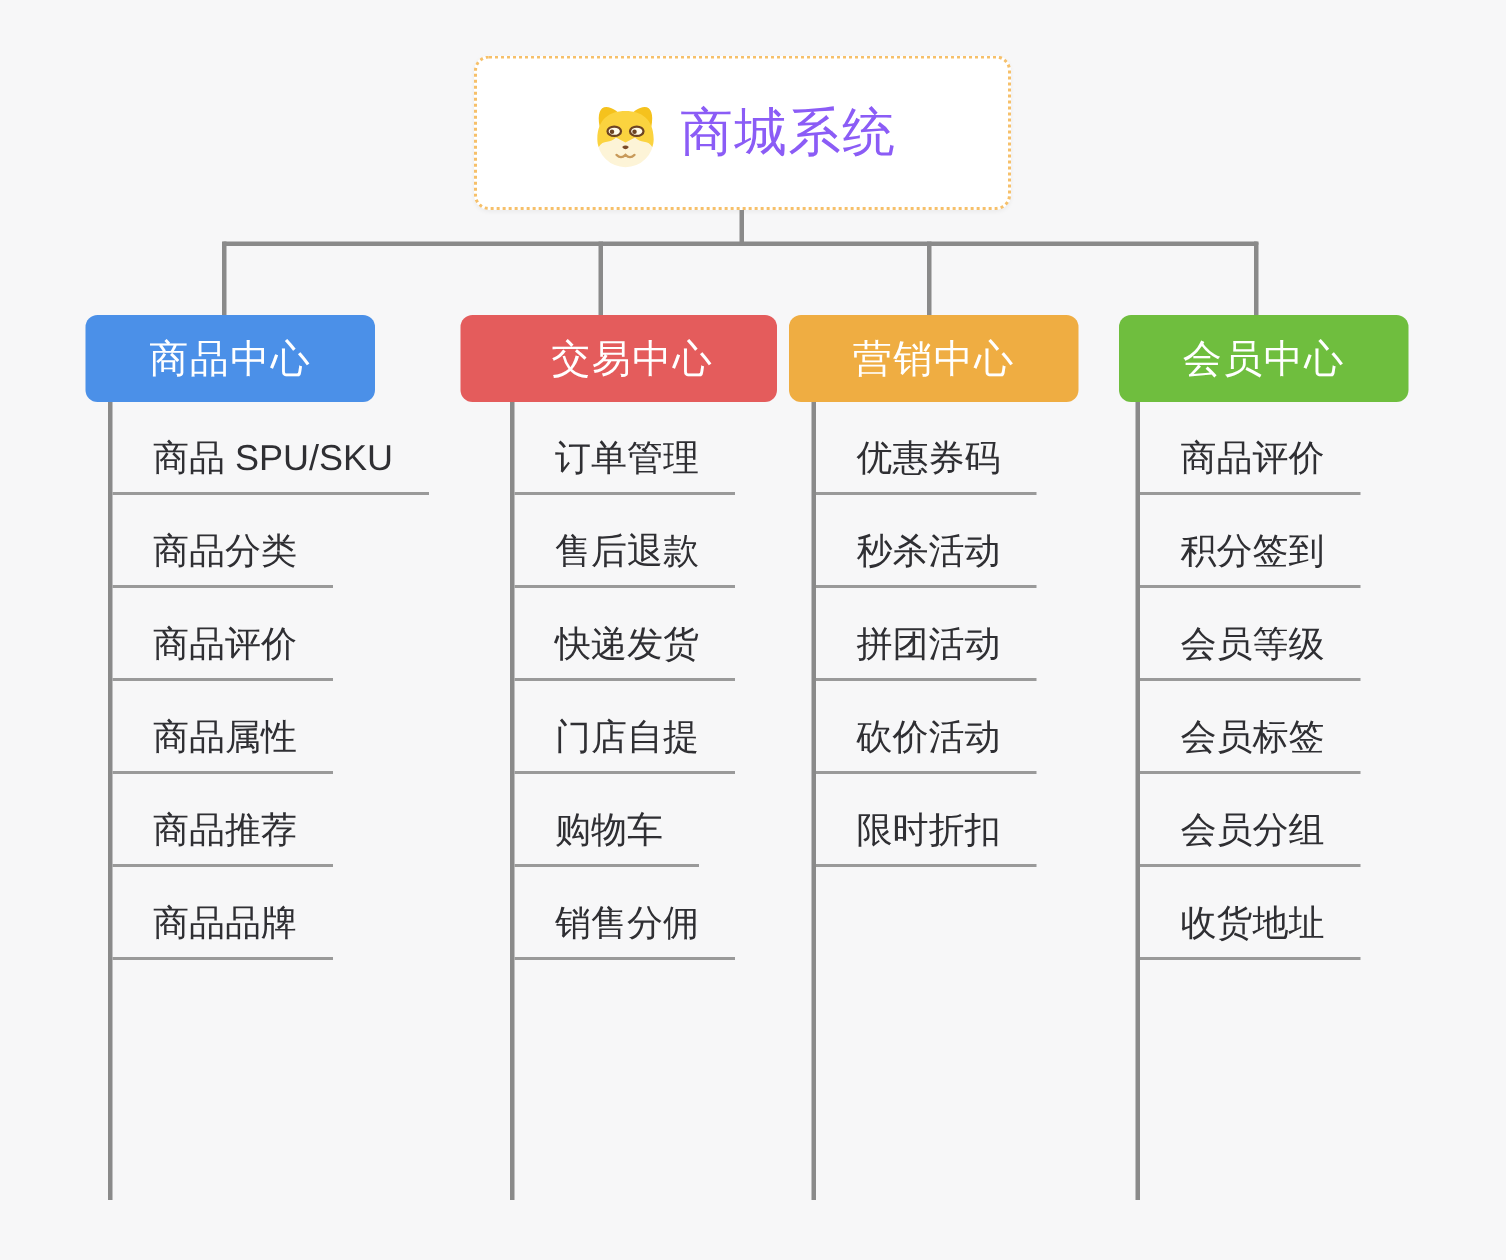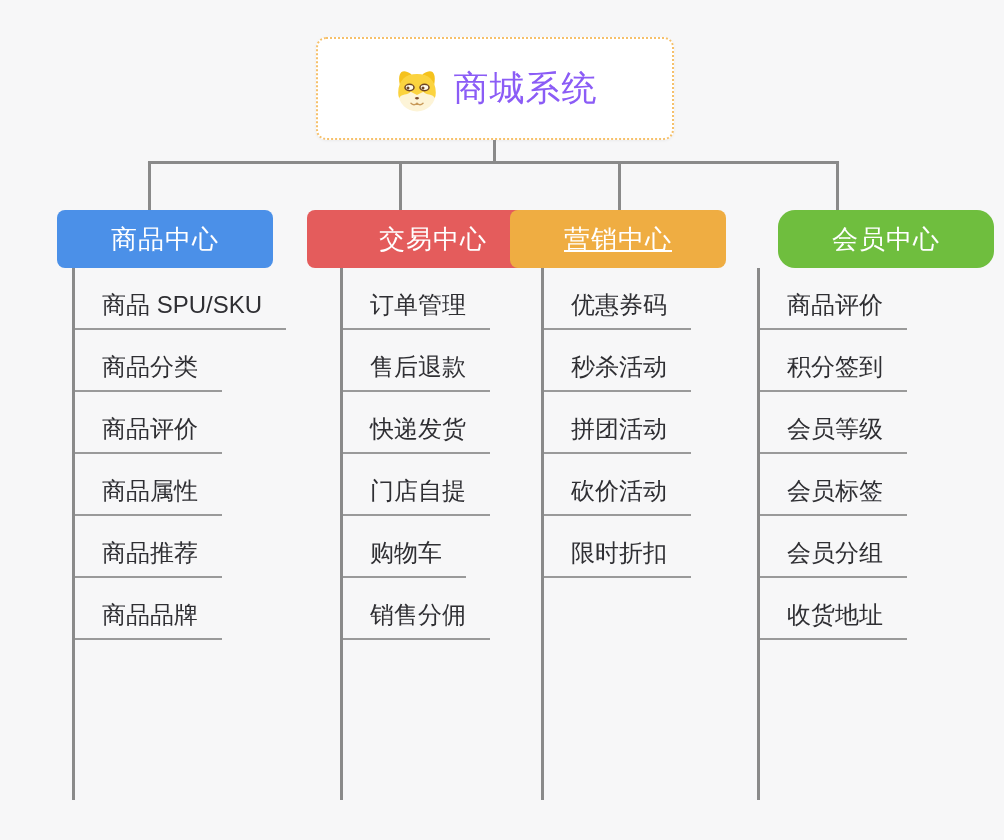--- a/index.html
+++ b/index.html
@@ -46,35 +46,35 @@
   .conn-drop      { top: 161px; width: 3px; height: 50px; }
   .conn-drop.d1 { left: 148px; }
   .conn-drop.d2 { left: 399px; }
   .conn-drop.d3 { left: 618px; }
   .conn-drop.d4 { left: 836px; }
 
   
   .branch-node {
     position: absolute;
     top: 210px;
-    width: 216px; height: 58px;
+    width: 193px; height: 58px;
     border-radius: 8px;
     display: flex;
     align-items: center;
     justify-content: center;
     color: #ffffff;
     font-size: 26px;
     letter-spacing: 1px;
     white-space: nowrap;
     cursor: default;
   }
   .branch-1 { left: 57px;  background: #4b90e8; }
   .branch-2 { left: 307px; background: #e45c5c; padding-left: 18px; }
-  .branch-3 { left: 510px; background: #efad42; text-decoration: underline; }
-  .branch-4 { left: 778px; background: #6fbe3e; border-radius: 17px; }
+  .branch-3 { left: 526px; background: #efad42; }
+  .branch-4 { left: 746px; background: #6fbe3e; }
 
   
   .leaf-column {
     position: absolute;
     top: 268px;
     height: 532px;
     box-sizing: border-box;
     border-left: 3px solid #8a8a8a;
   }
   .col-1 { left: 72px; }

